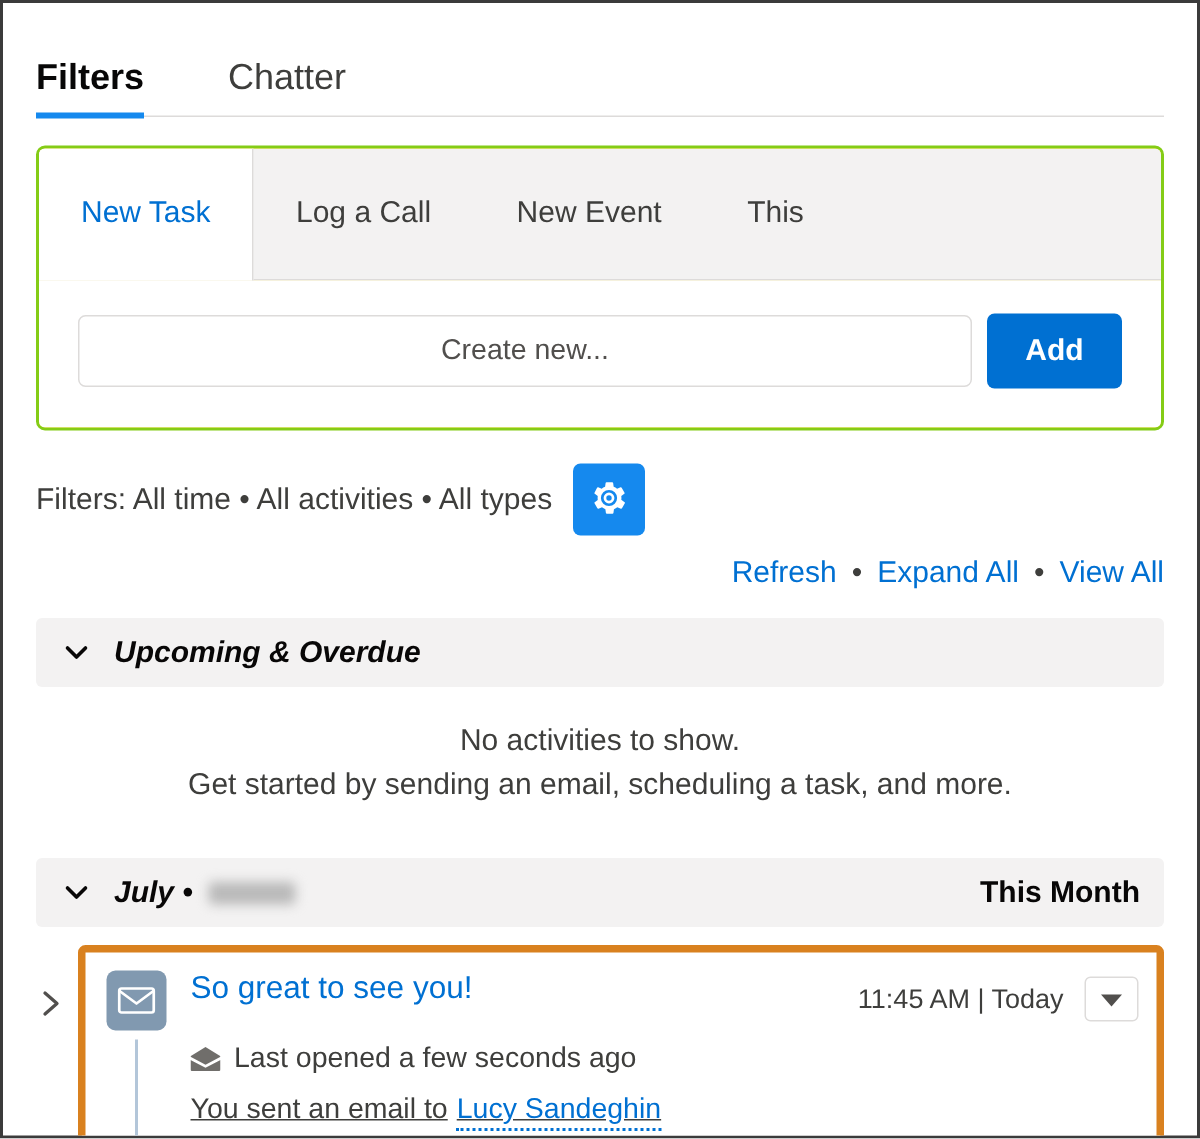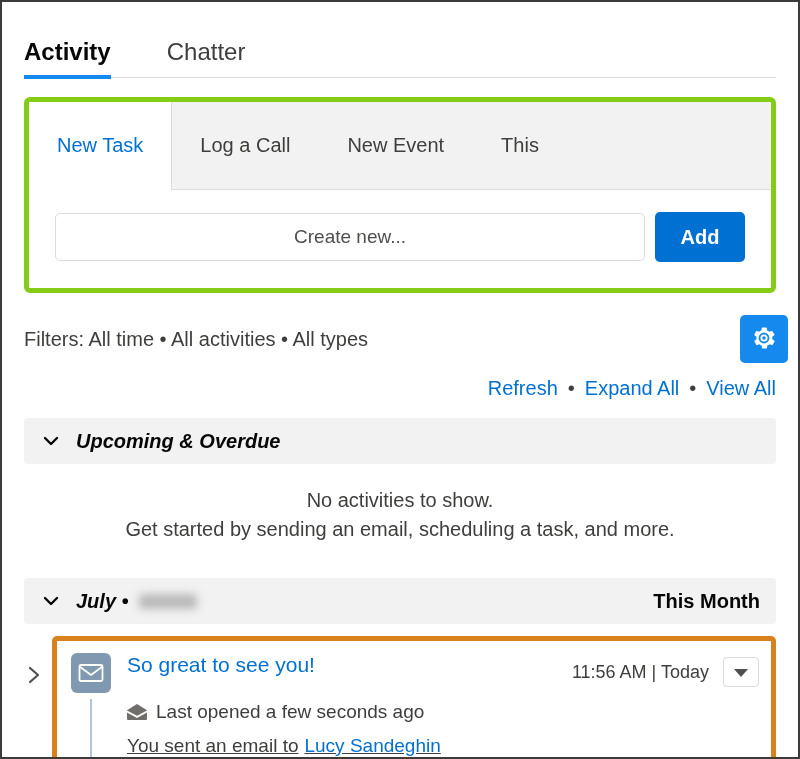--- a/index.html
+++ b/index.html
@@ -57,21 +57,21 @@
     right: 0;
     bottom: -1px;
     height: 4px;
     background: #1589ee;
     z-index: 2;
   }
 
   
   .composer {
     margin: 19px 22px 0 22px;
-    border: 5px solid #84cc16;
+    border: 2px solid #84cc16;
     border-radius: 6px;
     background: #fde047;
     overflow: hidden;
   }
   .subtabs {
     display: flex;
     background: #f3f2f2;
     border-bottom: 1px solid #dddbda;
     height: 88px;
   }
@@ -123,21 +123,21 @@
     font-family: "Liberation Sans", sans-serif;
     font-size: 20px;
     font-weight: bold;
     cursor: pointer;
   }
 
   
   .filters-row {
     display: flex;
     align-items: center;
-    justify-content: space-between;
+    justify-content: flex-start;
     padding: 22px 10px 0 22px;
     gap: 14px;
   }
   .filters-text {
     font-size: 20px;
     color: #3e3e3c;
     white-space: nowrap;
   }
   .gear-btn {
     width: 48px;
@@ -340,21 +340,21 @@
     cursor: pointer;
   }
 </style>
 </head>
 <body>
 
 <div class="screen">
 
   <div class="tabbar">
     <div class="tab active">
-      <span>Activity</span>
+      <span>Filters</span>
     </div>
     <div class="tab">
       <span>Chatter</span>
     </div>
   </div>
 
   <div class="composer">
     <div class="subtabs">
       <div class="subtab active">
         <span>New Task</span>
@@ -437,21 +437,21 @@
               <polyline points="1.5,3.5 13,12 24.5,3.5"></polyline>
             </svg>
           </span>
           <span class="thread-line"></span>
         </div>
 
         <div class="activity-main">
           <div class="activity-titlerow">
             <span class="activity-subject">So great to see you!</span>
             <span class="activity-meta">
-              <span class="activity-time">11:56 AM | Today</span>
+              <span class="activity-time">11:45 AM | Today</span>
               <span class="row-menu-btn">
                 <svg width="16" height="11" viewBox="0 0 16 11" fill="#514f4d">
                   <polygon points="1,2 15,2 8,10"></polygon>
                 </svg>
               </span>
             </span>
           </div>
 
           <div class="activity-sub">
             <span class="opened-icon">

